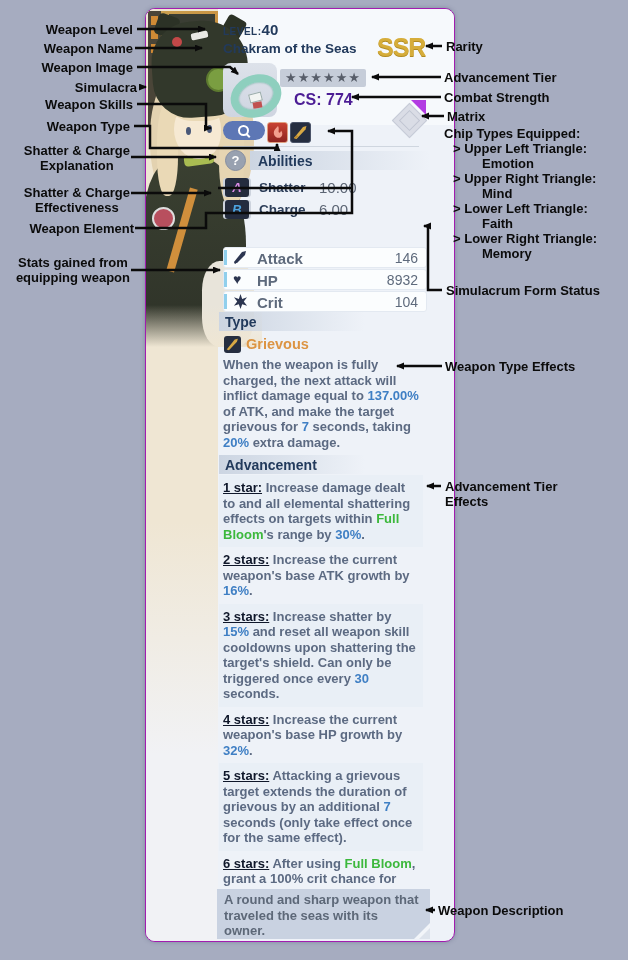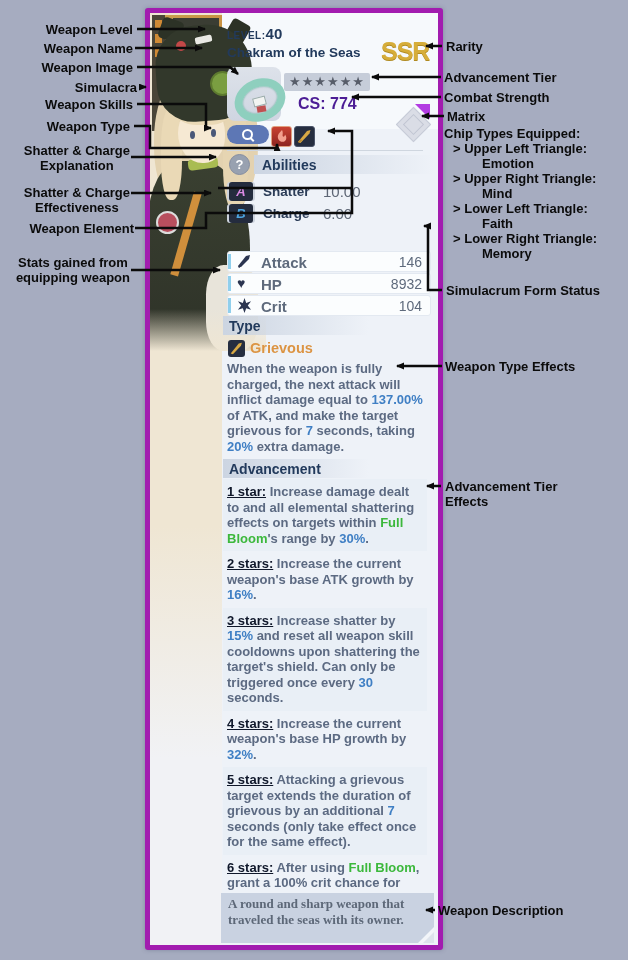--- a/index.html
+++ b/index.html
@@ -6,21 +6,21 @@
   body{font-family:"Liberation Sans",sans-serif;}
   #canvas{position:relative;width:628px;height:960px;background:#a6acc0;overflow:hidden;}
 
   
   .lab{position:absolute;color:#0b0b0b;font-weight:bold;font-size:13px;line-height:15px;text-align:right;white-space:nowrap;}
   .rlab{position:absolute;color:#0b0b0b;font-weight:bold;font-size:13px;line-height:15px;text-align:left;white-space:nowrap;}
   .rlab .ind{padding-left:38px;}
   .chiprow{white-space:nowrap;}
 
   
-  #panel{position:absolute;left:145px;top:8px;width:288px;height:932px;background:#eef2f8;border:5px solid #a21caf;border-radius:3px;box-shadow:0 0 4px rgba(60,70,100,.35);overflow:hidden;}
+  #panel{position:absolute;left:145px;top:8px;width:288px;height:932px;background:#eef2f8;border:1px solid #a21caf;border-radius:10px;box-shadow:0 0 4px rgba(60,70,100,.35);overflow:hidden;padding-left:20px;}
   #panel .topwhite{position:absolute;left:0;top:0;width:100%;height:116px;background:#f6f9fc;}
 
   
   .leftstrip{position:absolute;left:0;top:0;width:72px;height:100%;background:linear-gradient(#efe6d3 0 55%,#f1f2f5 80%);}
   .poster{position:absolute;left:2px;top:2px;width:70px;height:116px;background:linear-gradient(100deg,#caa353,#c98e3e);}
   .poster .col{position:absolute;left:0;top:0;width:13px;height:100%;background:#4a4538;}
   .poster .col i{display:block;width:7px;height:9px;margin:5px auto 3px;background:#d08a35;}
   .poster .bar{position:absolute;right:3px;top:3px;width:46px;height:11px;background:#3a3d33;}
   .poster .stamp{position:absolute;right:6px;top:17px;width:26px;height:8px;background:#8e3d2e;}
   .character{position:absolute;left:-2px;top:0;width:118px;height:338px;overflow:hidden;}
@@ -87,21 +87,21 @@
   .statrow .sv{position:absolute;right:8px;top:2px;font-size:14px;color:#5e6a7c;}
   .grievous{position:absolute;left:100px;top:327px;font-size:14.5px;font-weight:bold;color:#dc9443;}
   .para{position:absolute;left:77px;width:206px;font-size:13px;font-weight:bold;line-height:15.5px;color:#5c6a82;}
   .entry{position:relative;width:194px;padding:5px 6px 5px 4px;font-size:13px;font-weight:bold;line-height:15.5px;color:#5c6a82;}
   .entries{position:absolute;left:73px;top:466px;width:212px;}
   .entry:nth-child(odd){background:#e9eff6;}
   .c-blue{color:#3f7fc4;}
   .c-green{color:#3cb83c;}
   .starlab{color:#0f172a;text-decoration:underline;}
   .desc{position:absolute;left:71px;top:880px;width:213px;height:50px;background:#c9d2e1;}
-  .desc .dt{position:absolute;left:7px;top:3px;width:196px;font-size:13px;font-weight:bold;line-height:15.5px;color:#5d6878;font-family:Liberation Serif, serif;}
+  .desc .dt{position:absolute;left:7px;top:3px;width:196px;font-size:13px;font-weight:bold;line-height:15.5px;color:#5d6878;}
   .fold{position:absolute;right:0;bottom:0;width:0;height:0;border-bottom:16px solid #f2f5f9;border-left:16px solid transparent;}
   .fold2{position:absolute;right:0;bottom:0;width:0;height:0;border-bottom:11px solid #dde3ec;border-left:11px solid transparent;}
 
   svg.arrows{position:absolute;left:0;top:0;pointer-events:none;}
 </style>
 </head>
 <body>
 
 <div id="canvas">
 

